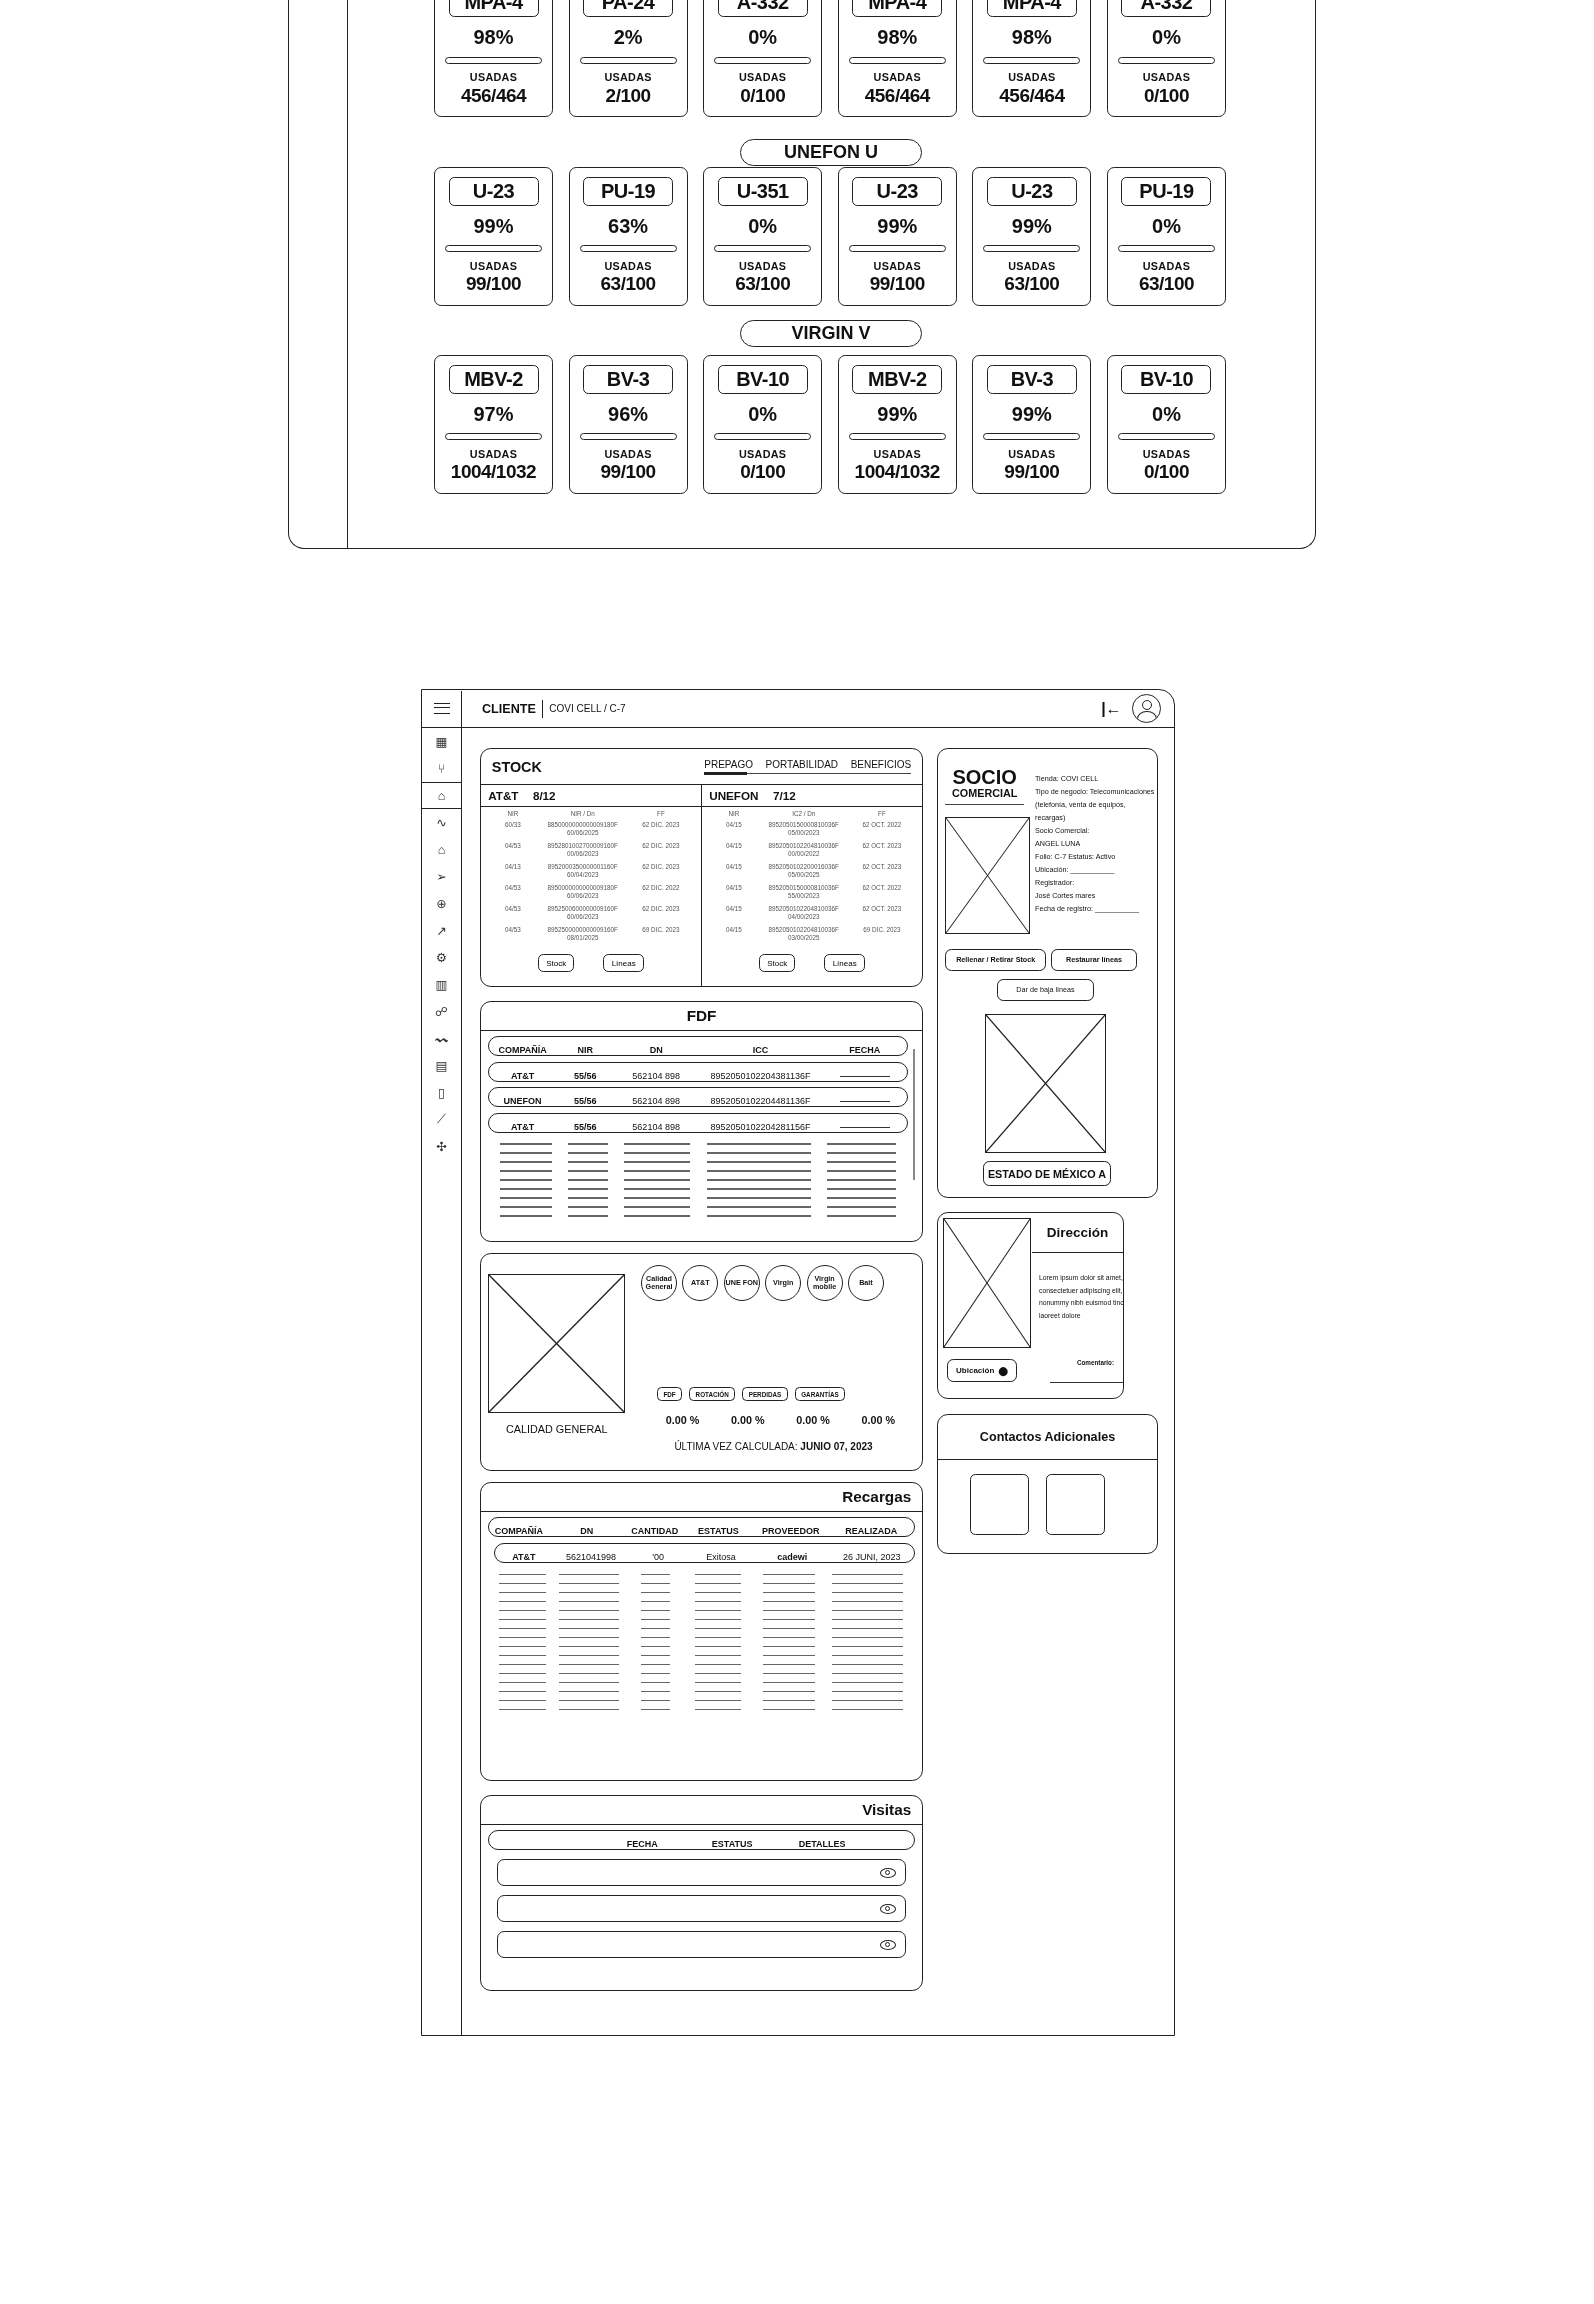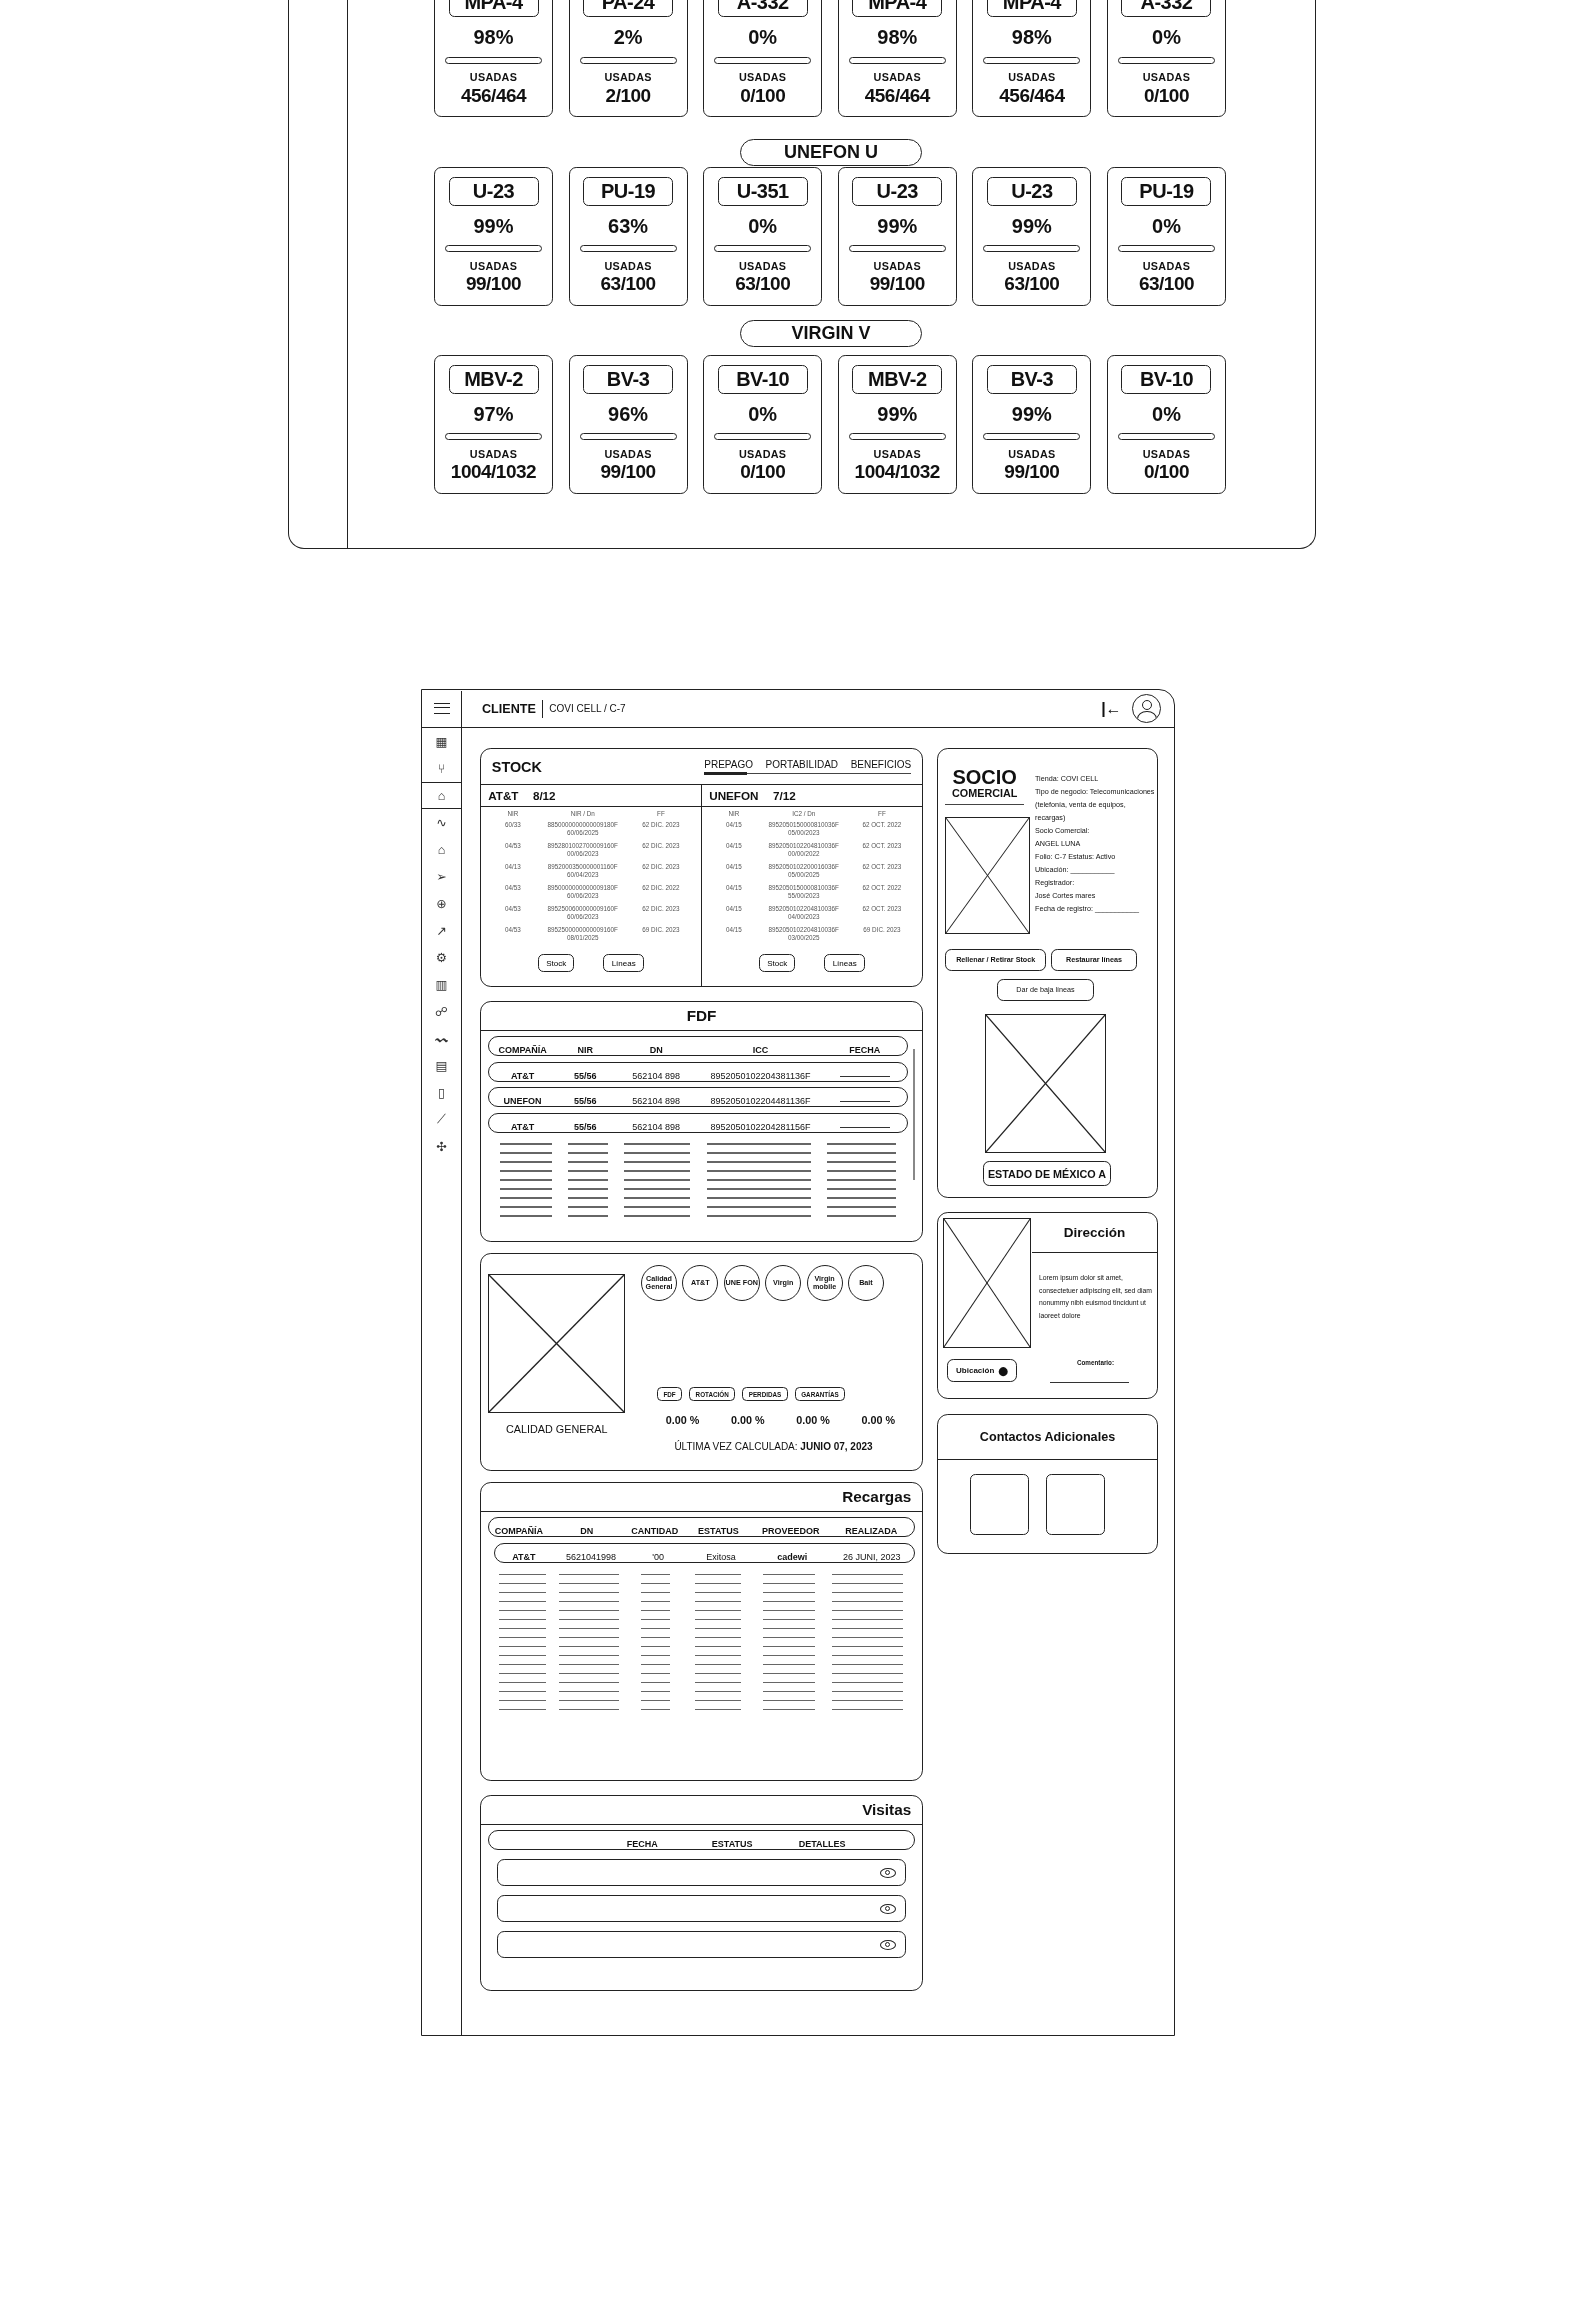--- a/index.html
+++ b/index.html
@@ -1089,21 +1089,21 @@
     <div class="wide-btn" style="left:59px; top:230px; width:97px; height:21.6px; font-weight:400;">Dar de baja líneas</div>
     <div class="xbox" style="left:47px; top:265px; width:121px; height:139px;">
       <svg viewBox="0 0 100 100" preserveAspectRatio="none">
           <line x1="0" y1="0" x2="100" y2="100" stroke="#222" stroke-width="1"></line>
           <line x1="100" y1="0" x2="0" y2="100" stroke="#222" stroke-width="1"></line>
         </svg>
     </div>
     <div class="wide-btn" style="left:45px; top:412px; width:128px; height:25px; font-size:10.8px;">ESTADO DE MÉXICO A</div>
   </div>
 
-  <div class="panel" style="left:515px; top:522px; width:221px; height:187px;">
+  <div class="panel" style="left:515px; top:522px; width:187px; height:187px;">
     <div class="xbox" style="left:5.4px; top:5.4px; width:88px; height:130px;">
       <svg viewBox="0 0 100 100" preserveAspectRatio="none">
           <line x1="0" y1="0" x2="100" y2="100" stroke="#222" stroke-width="1"></line>
           <line x1="100" y1="0" x2="0" y2="100" stroke="#222" stroke-width="1"></line>
         </svg>
     </div>
     <div style="position:absolute; left:94px; top:0; right:0; height:40px; border-bottom:1.8px solid #222; display:flex; align-items:center; justify-content:center; font-weight:700; font-size:13.5px;">Dirección</div>
     <div style="position:absolute; left:101px; top:59px; width:113px; font-size:6.8px; line-height:12.6px;">Lorem ipsum dolor sit amet, consectetuer adipiscing elit, sed diam nonummy nibh euismod tincidunt ut laoreet dolore</div>
     <div style="position:absolute; left:108px; top:146px; width:99px; text-align:center; font-size:6.3px; font-weight:700;">Comentario:</div>
     <div style="position:absolute; left:112px; top:169px; width:79px; border-bottom:0.9px solid #333;"></div>

